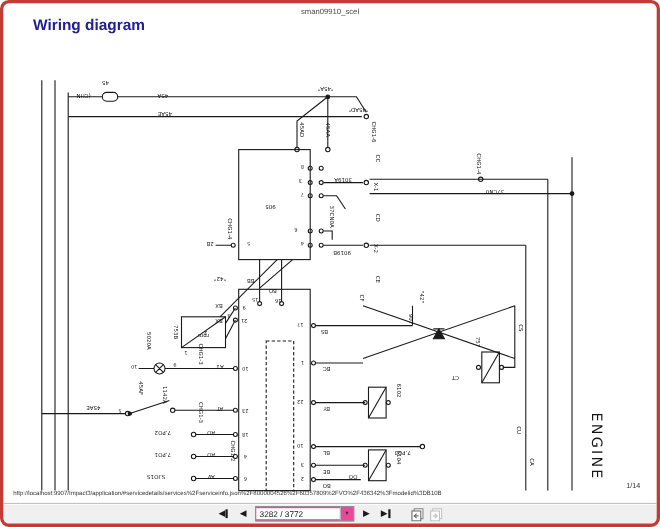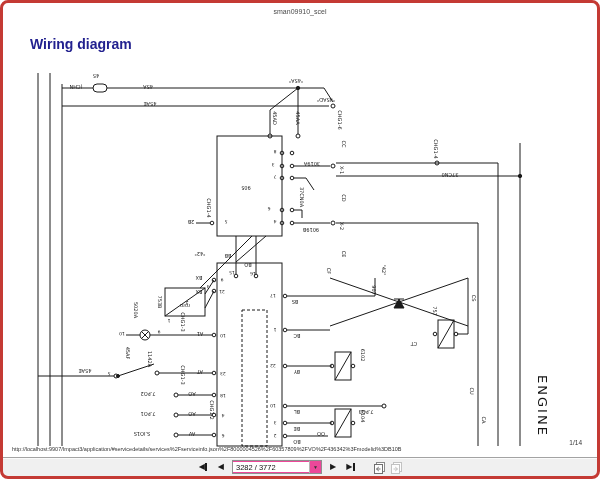--- a/index.html
+++ b/index.html
@@ -1,20 +1,20 @@
 <!DOCTYPE html>
 <html><head>
 <meta charset="utf-8">
 <style>
   html,body{margin:0;padding:0;background:#fff;width:600px;height:479px;overflow:hidden;
     font-family:"Liberation Sans",sans-serif;position:relative;}
   .frame{position:absolute;inset:0;border:3px solid #c43a34;border-radius:8px;box-sizing:border-box;
     pointer-events:none;z-index:50;}
   .doc-title{position:absolute;top:8px;left:0;right:0;text-align:center;font-size:7px;color:#4a4a4a;}
-  .heading{position:absolute;top:36px;left:30px;font-size:14px;font-weight:bold;color:#22218f;}
+  .heading{position:absolute;top:14px;left:30px;font-size:14px;font-weight:bold;color:#22218f;}
   .diagram-wrap{position:absolute;left:30px;top:58px;width:556px;height:390px;}
   svg text{fill:#151515;font-family:"DejaVu Sans",sans-serif;text-anchor:middle;}
   .url{position:absolute;left:12px;top:446px;font-size:5.5px;color:#333;letter-spacing:0;white-space:nowrap;}
   .page-indicator{position:absolute;right:18px;top:439px;font-size:6.5px;color:#333;}
   .toolbar{position:absolute;left:3px;right:3px;bottom:3px;height:18px;background:#f0f0f0;
     border-top:1px solid #a3a3a3;box-shadow:inset 0 1px 0 #fbfbfb;display:flex;align-items:center;
     justify-content:center;gap:6px;z-index:40;border-radius:0 0 5px 5px;}
   .nav-btn{background:none;border:none;padding:0 2px;margin:0;cursor:pointer;display:flex;align-items:center;
     height:14px;color:#1a1a1a;font-size:8px;line-height:1;font-family:"DejaVu Sans",sans-serif;}
   .nav-btn .bar{display:inline-block;width:2px;height:8px;background:#1a1a1a;}

